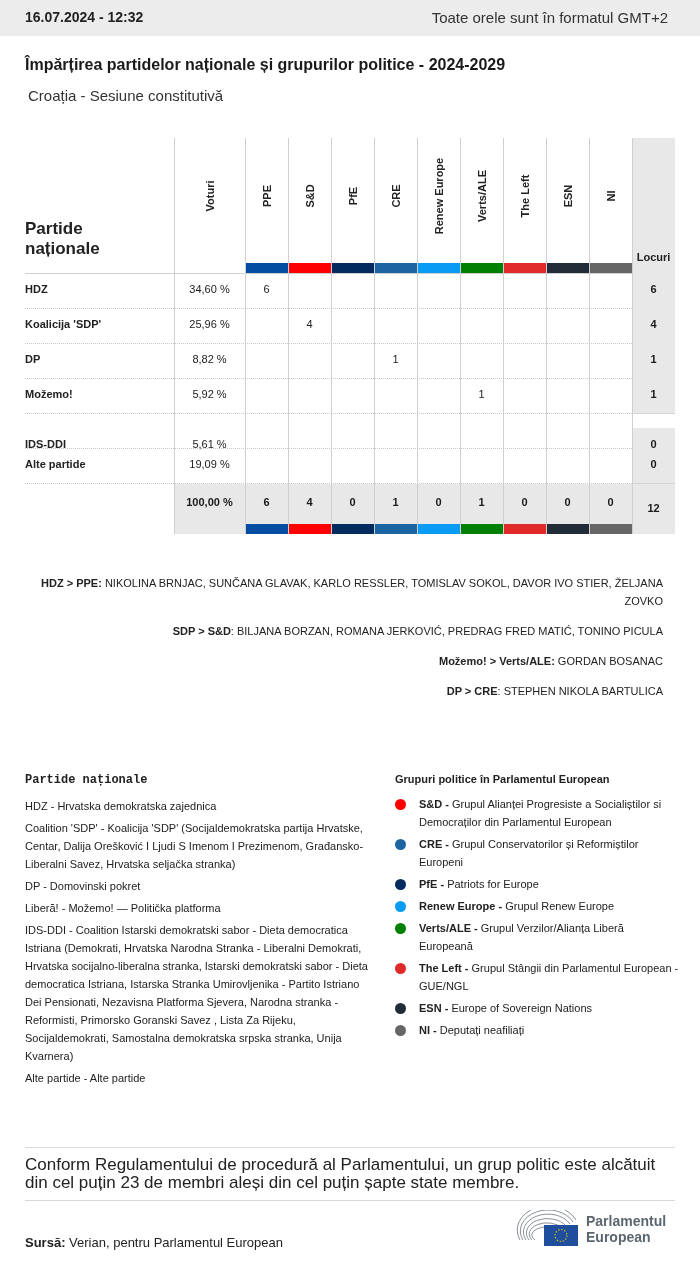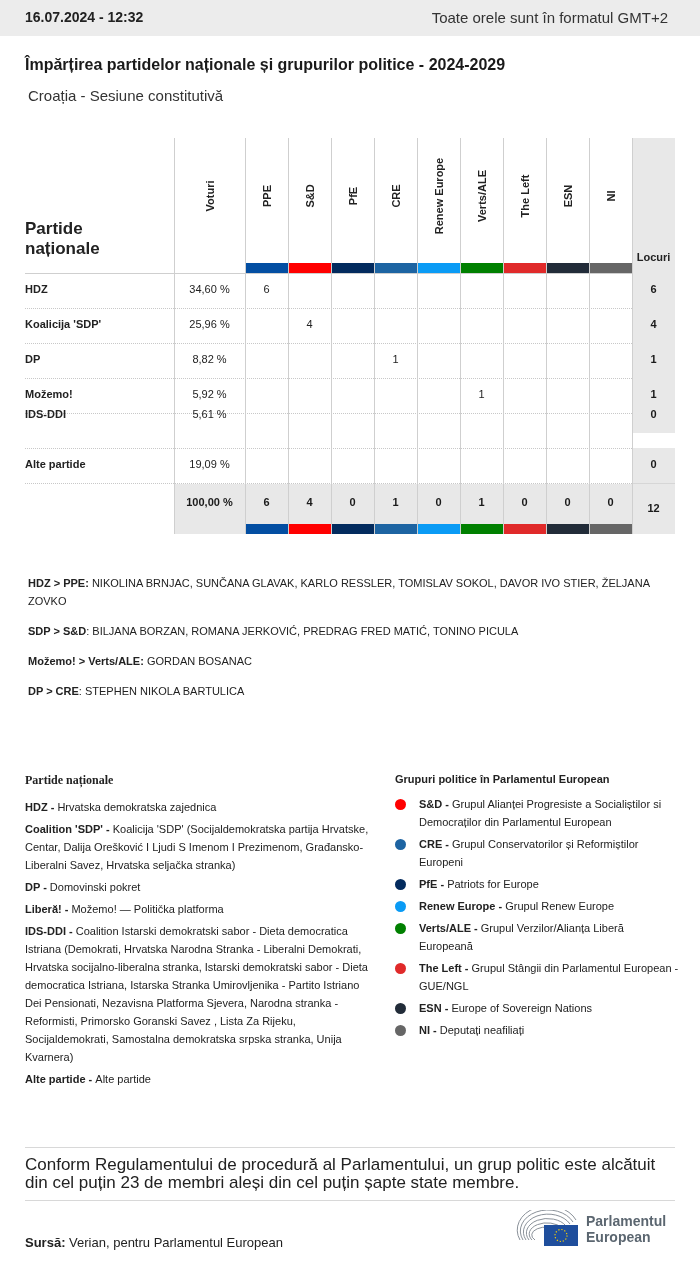--- a/index.html
+++ b/index.html
@@ -32,29 +32,29 @@
   .row .seats { position: absolute; left: 607px; width: 43px; height: 35px; background: #e8e8e8; }
   .row .seats span { display: block; text-align: center; padding-top: 10px; font-size: 11px; font-weight: bold; }
 
   .total { position: absolute; left: 149px; top: 346px; width: 501px; height: 50px; background: #e8e8e8; }
   .total .tv { position: absolute; left: 0; width: 71px; top: 12px; text-align: center; font-size: 11px; font-weight: bold; }
   .total .tc { position: absolute; top: 12px; width: 43px; text-align: center; font-size: 11px; font-weight: bold; }
   .total .tbar { position: absolute; bottom: 0; height: 10px; width: 43px; }
   .total .tseats { position: absolute; left: 458px; width: 43px; top: 18px; text-align: center; font-size: 11px; font-weight: bold; }
 
   
-  .meps { position: absolute; left: 28px; top: 574px; width: 650px; }
+  .meps { position: absolute; left: 13px; top: 574px; width: 650px; text-align: right; }
   .mep { font-size: 11px; line-height: 18px; margin-bottom: 12px; color: #222; }
   .mep b { font-weight: bold; }
 
   
   .leg-left { position: absolute; left: 25px; top: 773px; width: 345px; }
-  .leg-left h3 { font-family: Liberation Serif, serif; font-size: 12px; font-weight: bold; margin-bottom: 10px; color: #222; }
+  .leg-left h3 { font-family: Liberation Mono, monospace; font-size: 12px; font-weight: bold; margin-bottom: 10px; color: #222; }
   .leg-item { font-size: 11px; line-height: 18px; margin-bottom: 4px; color: #222; }
-  .leg-item b { font-weight: bold; }
+  .leg-item b { font-weight: normal; }
 
   .leg-right { position: absolute; left: 395px; top: 773px; width: 285px; }
   .leg-right h3 { font-size: 11px; font-weight: bold; margin-bottom: 10px; color: #222; }
   .grp { position: relative; padding-left: 24px; font-size: 11px; line-height: 18px; margin-bottom: 4px; color: #222; }
   .grp .dot { position: absolute; left: 0; top: 4px; width: 11px; height: 11px; border-radius: 50%; }
   .grp b { font-weight: bold; }
 
   .divider { position: absolute; left: 25px; width: 650px; height: 1px; background: #d8d8d8; }
   .rule { position: absolute; left: 25px; top: 1156px; width: 650px; font-size: 17px; line-height: 18px; color: #222; }
   .source { position: absolute; left: 25px; top: 1235px; font-size: 13px; color: #222; }
@@ -192,21 +192,21 @@
         <span class="cell" style="left: 435px;">1</span>
         <span class="cell" style="left: 478px;"></span>
         <span class="cell" style="left: 521px;"></span>
         <span class="cell" style="left: 564px;"></span>
         <div class="seats">
           <span>1</span>
         </div>
       </div>
       <div class="hline" style="top: 275px; width: 607px; border-top: 1px dotted rgb(200, 200, 200);"></div>
       <div class="hline" style="left: 607px; width: 43px; top: 275px; background: rgb(214, 214, 214);"></div>
-      <div class="row" style="top: 260px;">
+      <div class="row" style="top: 290px;">
         <span class="pname">IDS-DDI</span>
         <span class="votes">5,61 %</span>
         <span class="cell" style="left: 220px;"></span>
         <span class="cell" style="left: 263px;"></span>
         <span class="cell" style="left: 306px;"></span>
         <span class="cell" style="left: 349px;"></span>
         <span class="cell" style="left: 392px;"></span>
         <span class="cell" style="left: 435px;"></span>
         <span class="cell" style="left: 478px;"></span>
         <span class="cell" style="left: 521px;"></span>

